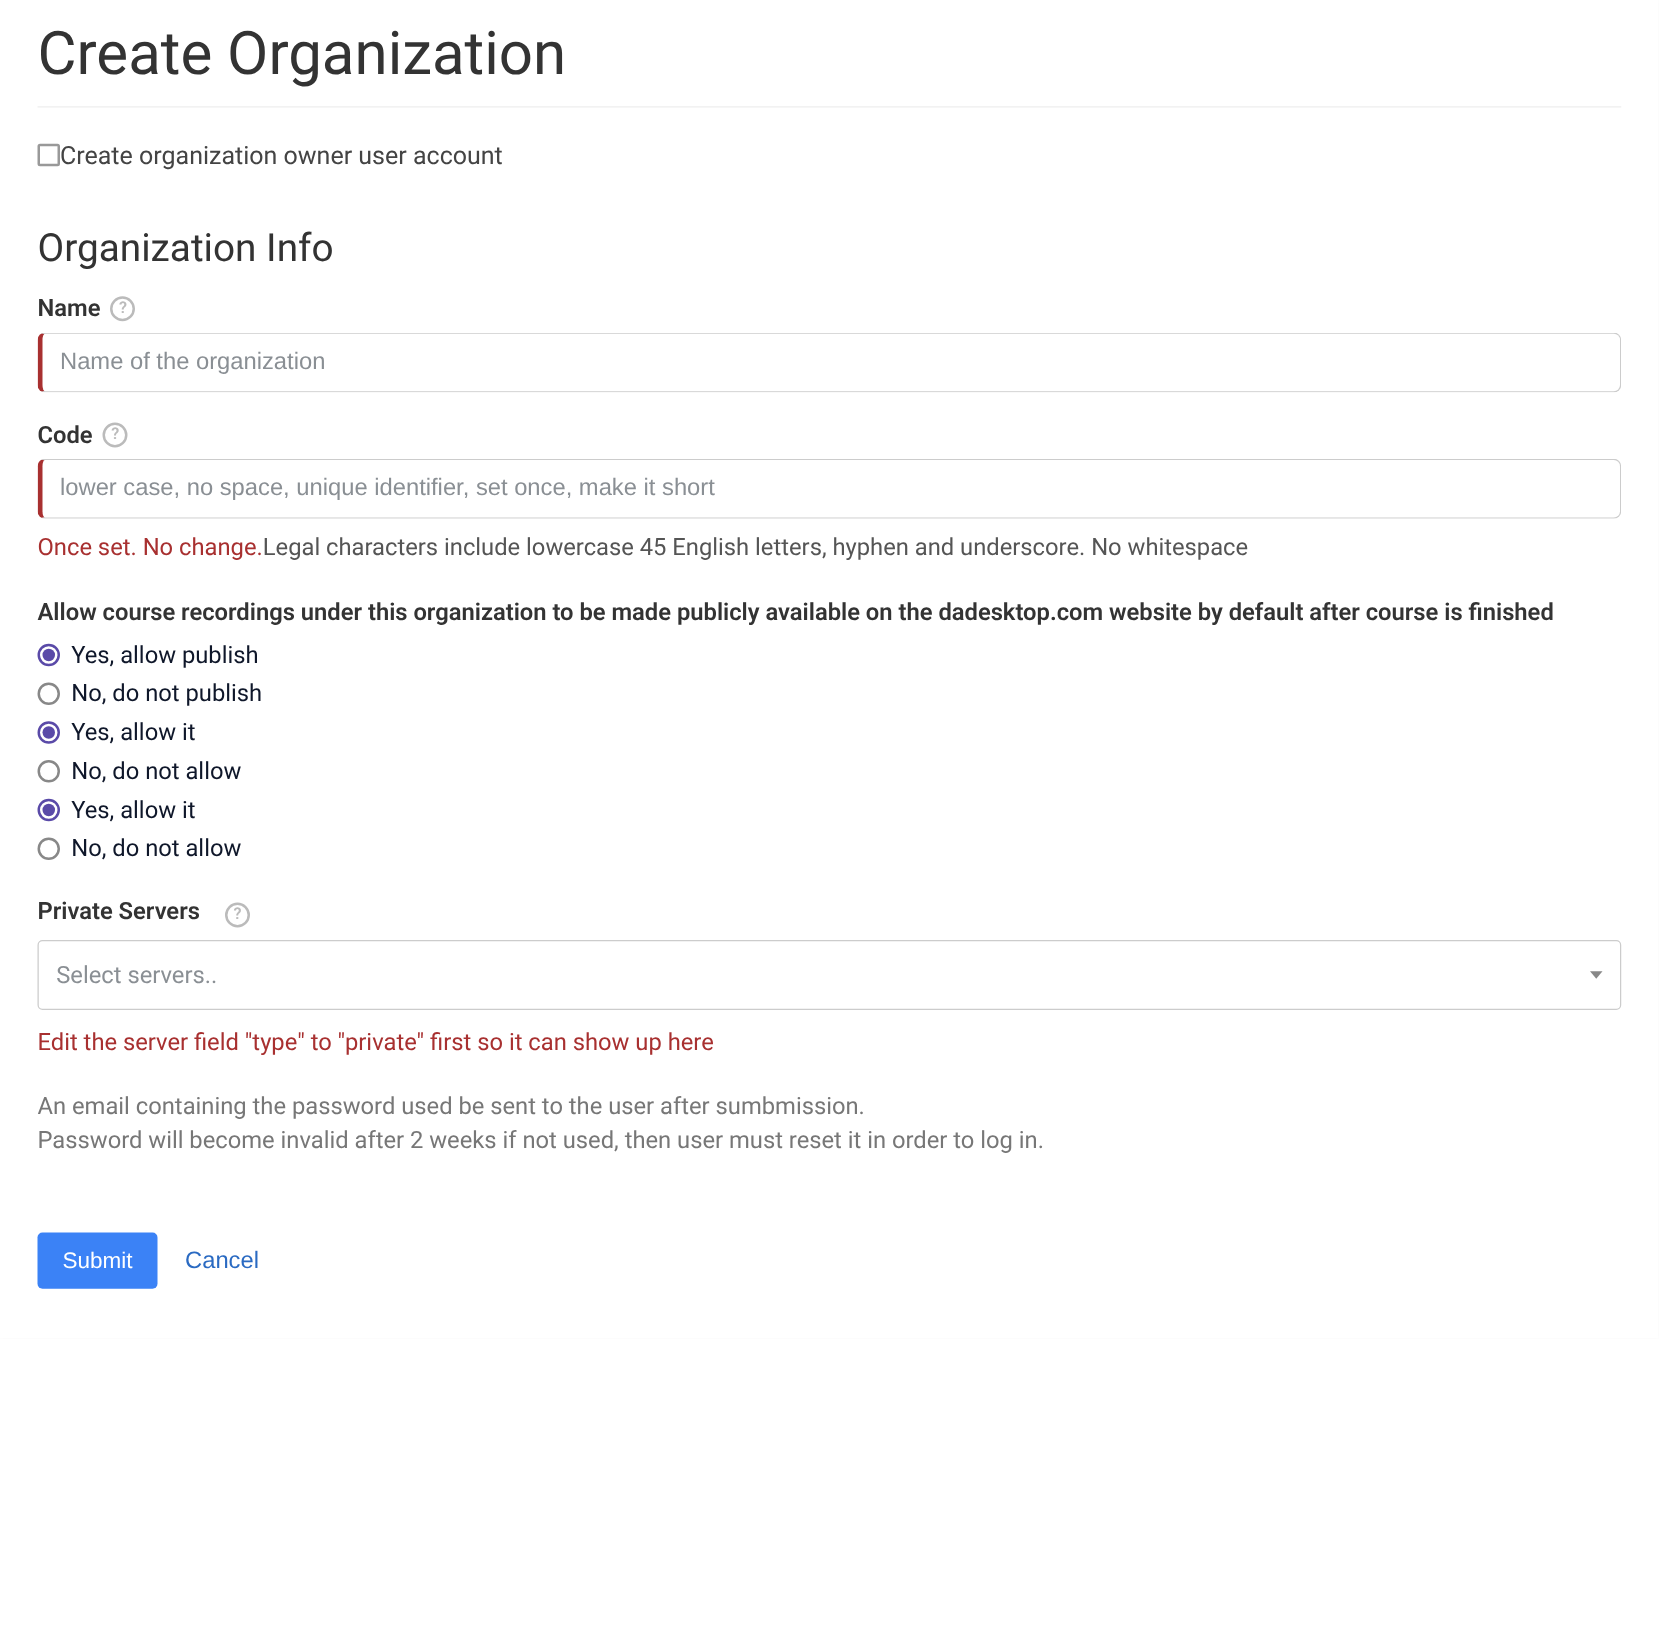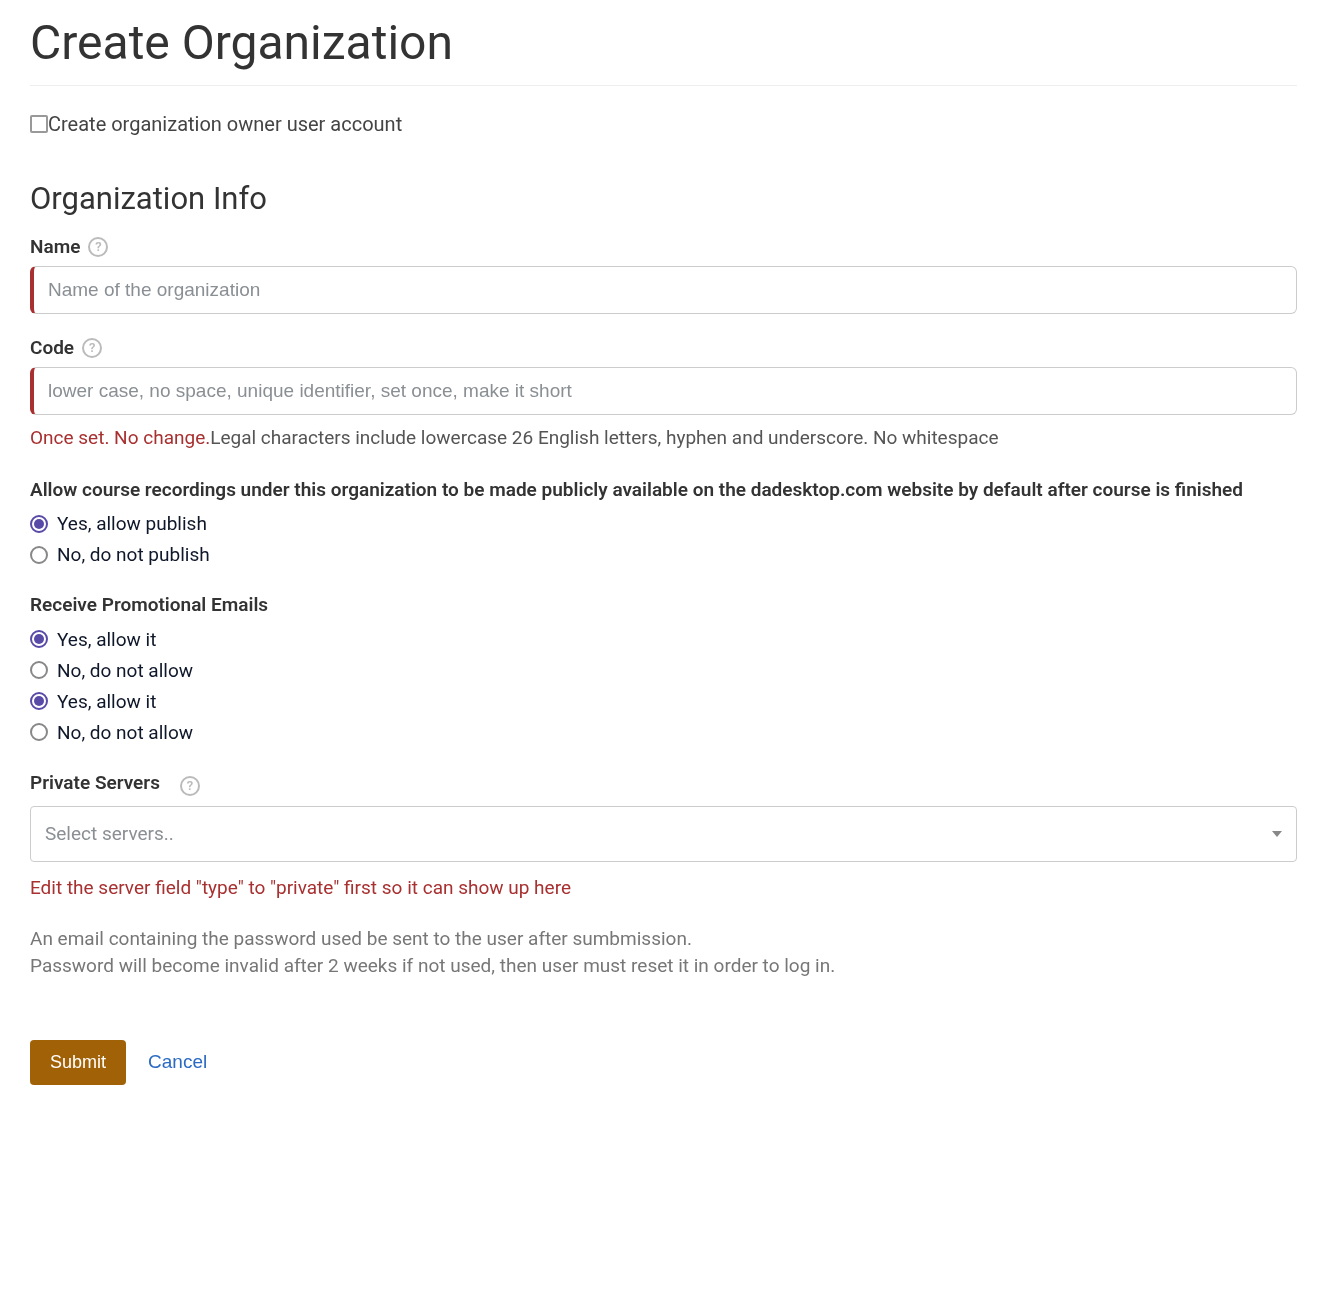--- a/index.html
+++ b/index.html
@@ -155,21 +155,21 @@
       line-height: 1.45;
       margin-top: 26px;
     }
     .actions {
       margin-top: 60px;
       display: flex;
       align-items: center;
       gap: 22px;
     }
     .btn-submit {
-      background: #a16207;
+      background: #3b82f6;
       color: #fff;
       border: none;
       padding: 12px 20px;
       font-size: 18px;
       border-radius: 4px;
       cursor: pointer;
       text-align: center;
     }
     .btn-cancel {
       color: #2a6ac2;
@@ -201,35 +201,34 @@
     <input type="text" class="text-input" placeholder="Name of the organization" style="">
   </div>
 
   <div class="field-group">
     <div class="field-label">
       <span>Code</span>
       <span class="help-icon">?</span>
     </div>
     <input type="text" class="text-input" placeholder="lower case, no space, unique identifier, set once, make it short" style="">
     <div class="hint-row">
-      <span class="danger">Once set. No change.</span><span class="neutral">Legal characters include lowercase 26 English letters, hyphen and underscore. No whitespace</span>
+      <span class="danger">Once set. No change.</span><span class="neutral">Legal characters include lowercase 45 English letters, hyphen and underscore. No whitespace</span>
     </div>
   </div>
 
   <div class="question-label">Allow course recordings under this organization to be made publicly available on the dadesktop.com website by default after course is finished</div>
   <div class="radio-row">
     <span class="radio selected"></span>
     <span>Yes, allow publish</span>
   </div>
   <div class="radio-row">
     <span class="radio"></span>
     <span>No, do not publish</span>
   </div>
 
-  <div class="question-label">Receive Promotional Emails</div>
   <div class="radio-row">
     <span class="radio selected"></span>
     <span>Yes, allow it</span>
   </div>
   <div class="radio-row">
     <span class="radio"></span>
     <span>No, do not allow</span>
   </div>
 
   <div class="radio-row">

